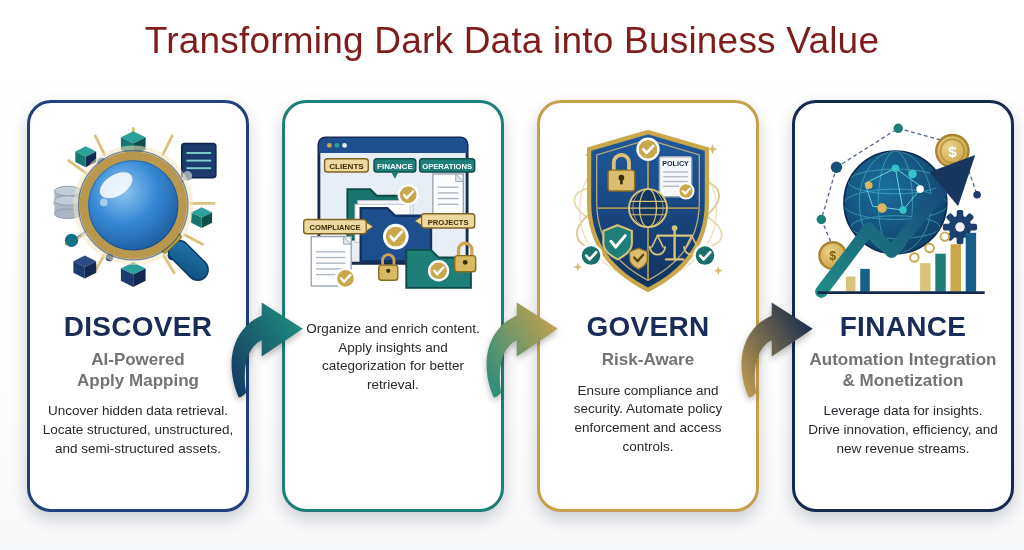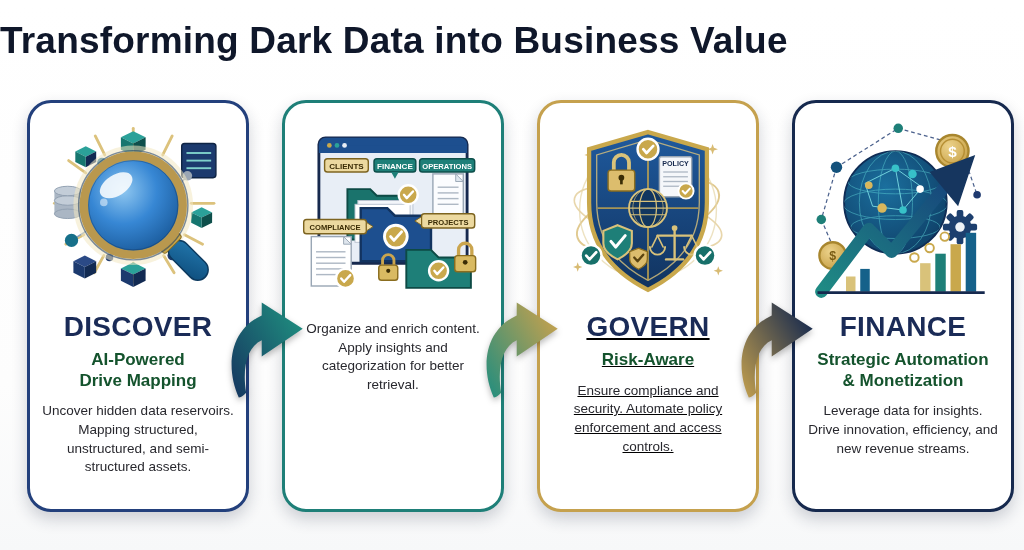--- a/index.html
+++ b/index.html
@@ -2,33 +2,33 @@
 <html><head>
 <meta charset="utf-8">
 <style>
   html,body{margin:0;padding:0;}
   body{
     width:1024px;height:550px;overflow:hidden;position:relative;
     background:linear-gradient(180deg,#ffffff 0%,#fdfdfd 70%,#f7f8f9 100%);
     font-family:"Liberation Sans", sans-serif;
   }
   .main-title{
-    position:absolute;top:20px;left:0;width:100%;
-    font-size:37px;font-weight:700;color:#0f172a;letter-spacing:.2px;
+    position:absolute;top:20px;left:0;width:100%;text-align:center;
+    font-size:37px;font-weight:400;color:#7f1d1d;letter-spacing:.2px;
   }
   .cards{position:absolute;top:100px;left:27px;display:flex;gap:33px;}
   .card{
     width:222px;height:412px;background:#ffffff;border:3.5px solid #888;
     border-radius:24px;box-sizing:border-box;text-align:center;position:relative;
     box-shadow:0 7px 16px rgba(25,35,60,.20);
   }
   .illus{height:198px;margin-top:8px;display:flex;justify-content:center;align-items:center;}
   .illus svg{width:190px;height:190px;}
   .card-title{font-size:28px;font-weight:800;color:#1a2b57;letter-spacing:.3px;line-height:1;margin-top:4px;}
-  .card-subtitle{margin-top:9px;font-size:17px;font-weight:700;color:#14532d;line-height:1.22;}
+  .card-subtitle{margin-top:9px;font-size:17px;font-weight:700;color:#737373;line-height:1.22;}
   .card-desc{margin-top:11px;padding:0 11px;font-size:13.5px;line-height:1.38;color:#28282e;}
   .flow-arrow{position:absolute;top:299px;width:82px;height:102px;z-index:6;
     filter:drop-shadow(0 3px 3px rgba(0,0,0,.28));}
   .flow-arrow.a1{left:224px;}
   .flow-arrow.a2{left:479px;}
   .flow-arrow.a3{left:734px;}
   .tag-text{font-family:"Liberation Sans",sans-serif;font-weight:bold;}
 </style>
 </head>
 <body>
@@ -131,23 +131,23 @@
           <circle cx="95" cy="95" r="57.5" fill="none" stroke="#14355f" stroke-width="1.5" opacity="0.55"></circle>
           <circle cx="95" cy="95" r="47" fill="none" stroke="#0e2c50" stroke-width="1" opacity="0.35"></circle>
           <ellipse cx="77" cy="74" rx="19" ry="11" fill="#ffffff" opacity="0.85" transform="rotate(-32 77 74)"></ellipse>
           <circle cx="64" cy="92" r="4" fill="#ffffff" opacity="0.5"></circle>
         </g>
       </svg>
     </div>
     <div class="card-title">DISCOVER</div>
     <div class="card-subtitle">
       <div>AI-Powered</div>
-      <div>Drive Mapping</div>
-    </div>
-    <div class="card-desc">Uncover hidden data reservoirs. Mapping structured, unstructured, and semi-structured assets.</div>
+      <div>Apply Mapping</div>
+    </div>
+    <div class="card-desc">Uncover hidden data retrieval. Locate structured, unstructured, and semi-structured assets.</div>
   </div>
 
   <div class="card" style="border-color: rgb(30, 127, 120);">
     <div class="illus">
       <svg viewBox="0 0 200 200">
         <g>
           <rect x="22" y="24" width="156" height="132" rx="7" fill="#e8eef6" stroke="#16294e" stroke-width="3"></rect>
           <rect x="22" y="24" width="156" height="16" rx="7" fill="#1d4f8f"></rect>
           <rect x="22" y="32" width="156" height="8" fill="#1d4f8f"></rect>
           <circle cx="33" cy="32" r="2.5" fill="#c9a84c"></circle>
@@ -229,21 +229,21 @@
         <g>
           <path d="M89,158 v-5 a6,6 0 0 1 12,0 v5" stroke="#caa54e" stroke-width="3" fill="none"></path>
           <rect x="85" y="158" width="20" height="16" rx="3" fill="#d9ba62" stroke="#8a6d1f" stroke-width="1.5"></rect>
           <circle cx="95" cy="164" r="2.2" fill="#3a2c05"></circle>
         </g>
       </svg>
     </div>
     <div class="card-desc">Organize and enrich content. Apply insights and categorization for better retrieval.</div>
   </div>
 
-  <div class="card" style="border-color: rgb(197, 161, 78); text-decoration: underline;">
+  <div class="card" style="border-color: rgb(197, 161, 78);">
     <div class="illus">
       <svg viewBox="0 0 200 200">
         <defs>
           <linearGradient id="shieldG" x1="0" y1="0" x2="0" y2="1">
             <stop offset="0%" stop-color="#1f5a9e"></stop>
               <stop offset="100%" stop-color="#11335f"></stop>
           </linearGradient>
         </defs>
         <g fill="none">
           <ellipse cx="100" cy="105" rx="78" ry="30" stroke="#d8bb73" stroke-width="2" opacity="0.8" transform="rotate(-18 100 105)"></ellipse>
@@ -417,21 +417,21 @@
         </g>
         <g>
           <path d="M14,186 L64,120 L88,144 L142,78" stroke="url(#zigG)" stroke-width="13" fill="none" stroke-linecap="round" stroke-linejoin="round"></path>
           <polygon points="176,42 128,60 158,96" fill="#16365f"></polygon>
         </g>
         <line x1="10" y1="187" x2="186" y2="187" stroke="#16294e" stroke-width="3"></line>
       </svg>
     </div>
     <div class="card-title">FINANCE</div>
     <div class="card-subtitle">
-      <div>Strategic Automation</div>
+      <div>Automation Integration</div>
       <div>&amp; Monetization</div>
     </div>
     <div class="card-desc">Leverage data for insights. Drive innovation, efficiency, and new revenue streams.</div>
   </div>
 
 </div>
 
 <svg class="flow-arrow a1" viewBox="0 0 100 120">
   <defs>
     <linearGradient id="flowG0" x1="0" y1="1" x2="1" y2="0.2">

